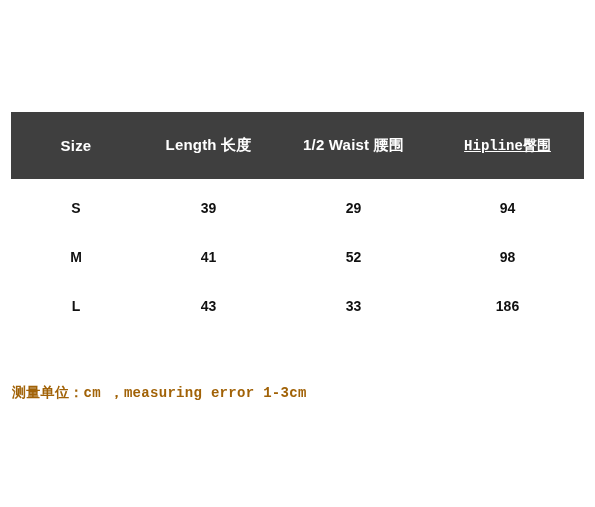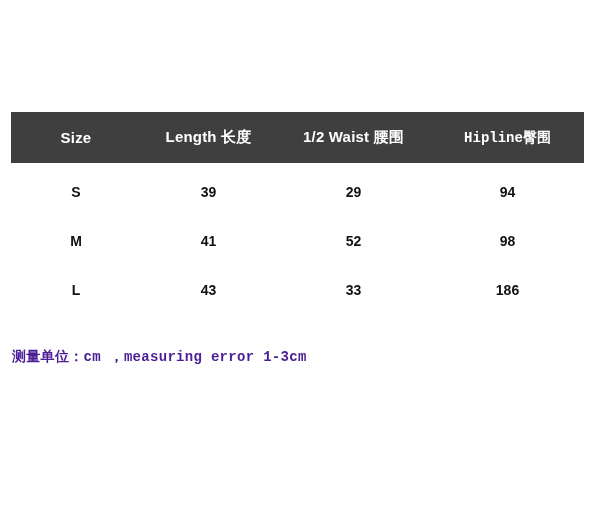--- a/index.html
+++ b/index.html
@@ -32,59 +32,60 @@
   table.size-table col.col-length   { width: 135px; }
   table.size-table col.col-waist    { width: 155px; }
   table.size-table col.col-hipline  { width: 153px; }
 
   thead tr.header-row {
     background: #3f3f3f;
   }
 
   thead th {
     height: 51px;
-    padding: 0;
+    padding: 8px;
     color: #ffffff;
     font-size: 15px;
     font-weight: bold;
     text-align: center;
     vertical-align: middle;
     letter-spacing: 0.2px;
   }
 
   thead th.mono-header {
     font-family: "Liberation Mono", "DejaVu Sans Mono", monospace;
     font-size: 14px;
     font-weight: bold;
     letter-spacing: 0;
+    text-decoration: underline;
   }
 
   tbody td {
     height: 49px;
     padding: 0;
     color: #111111;
     font-size: 14px;
     font-weight: bold;
     text-align: center;
     vertical-align: middle;
     background: #ffffff;
   }
 
   tbody tr:first-child td {
     padding-top: 4px;
   }
 
   #measure-note {
     position: absolute;
     left: 12px;
-    top: 348px;
+    top: 384px;
     font-family: "Liberation Mono", "DejaVu Sans Mono", monospace;
     font-size: 14px;
     font-weight: bold;
-    color: #4c1d95;
+    color: #a16207;
     white-space: nowrap;
     letter-spacing: 0.3px;
   }
 </style>
 </head>
 <body>
 
 <div id="size-chart">
   <table class="size-table">
     <colgroup>

